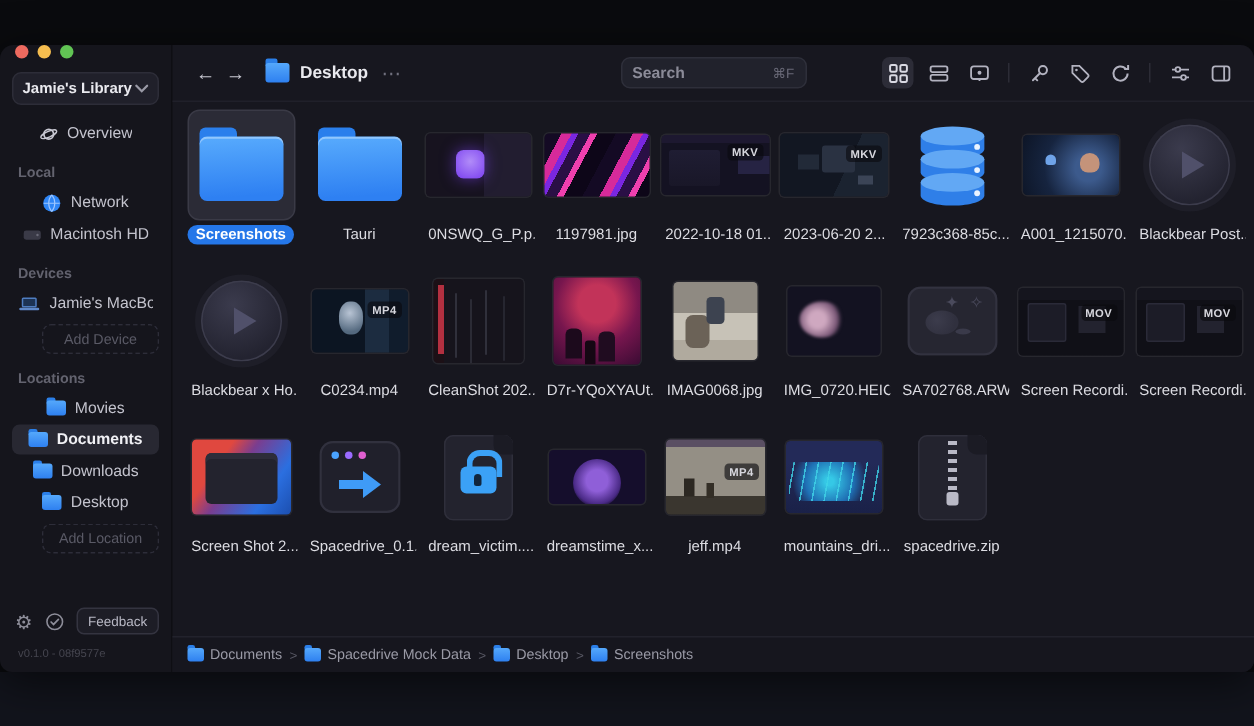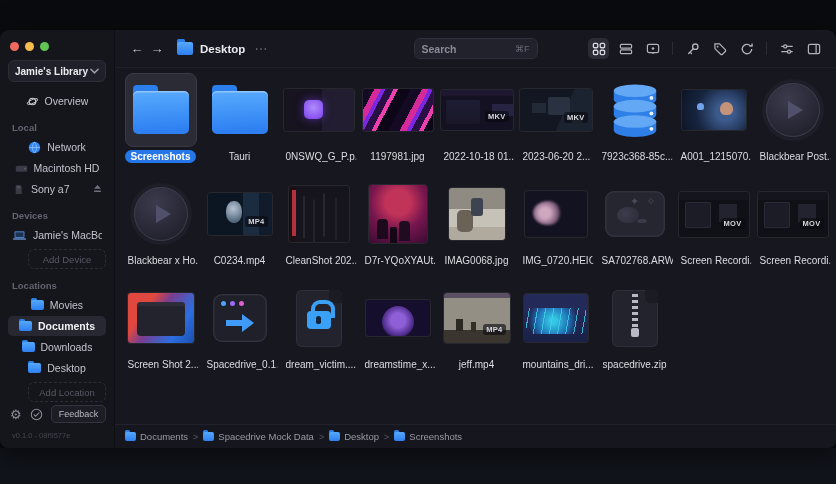--- a/index.html
+++ b/index.html
@@ -5,21 +5,21 @@
   * { margin:0; padding:0; box-sizing:border-box; }
   html,body { width:836px; height:484px; overflow:hidden; background:#0a0b0e;
     font-family:"Liberation Sans", sans-serif; -webkit-font-smoothing:antialiased; }
   .bottom-band { position:absolute; left:0; top:448px; width:836px; height:36px; background:#12141c; }
   .window { position:absolute; left:0; top:30px; width:836px; height:418px;
     border-radius:9px 9px 8px 8px; overflow:hidden; display:flex;
     box-shadow:0 6px 30px rgba(0,0,0,.6); }
 
   
   .sidebar { width:115px; flex:0 0 115px; background:#15151c; display:flex; flex-direction:column;
-    padding:12px 8px 8px 8px; border-right:1px solid #0e0e13; }
+    padding:0 8px 8px 8px; border-right:1px solid #0e0e13; }
   .lights { display:flex; gap:6px; padding-left:2px; margin-bottom:9px; }
   .light { width:9px; height:9px; border-radius:50%; }
   .light.r { background:#ee6a5f; } .light.y { background:#f5bd4f; } .light.g { background:#61c454; }
   .lib-btn { display:flex; align-items:center; justify-content:space-between; height:22px;
     background:#20202a; border:1px solid #2d2d38; border-radius:6px; padding:0 6px; cursor:default; }
   .lib-btn .txt { font-size:10px; font-weight:700; color:#eaeaef; white-space:nowrap; }
   .srow { display:flex; align-items:center; gap:6px; height:20px; padding:0 4px; border-radius:5px;
     color:#c3c3cd; font-size:10.5px; margin-top:1px;justify-content:center; }
   .srow.first { margin-top:9px; }
   .srow .lbl { white-space:nowrap; overflow:hidden; }
@@ -65,21 +65,21 @@
 
   
   .grid { flex:1; display:flex; flex-wrap:wrap; align-content:flex-start; padding:5px 0 0 6px; overflow:hidden; }
   .cell { width:79px; height:104px; display:flex; flex-direction:column; align-items:center; }
   .thumbwrap { height:74px; width:72px; display:flex; align-items:center; justify-content:center; position:relative; }
   .thumbwrap.sel { background:#2b2b36; border:1px solid #3a3a46; border-radius:8px; }
   .cell .name { margin-top:3px; max-width:76px; font-size:10px; color:#dcdce2; white-space:nowrap;
     overflow:hidden; padding:1px 5px; border-radius:7px; }
   .cell .name.selpill { background:#2577e9; color:#fff; font-weight:600; }
   .badge { position:absolute; background:rgba(10,10,14,.62); color:#d6d6dd; font-size:7.5px; font-weight:700;
-    padding:1px 3px; border-radius:3px; right:4px; bottom:8px; letter-spacing:.3px; }
+    padding:1px 3px; border-radius:3px; right:4px; bottom:23px; letter-spacing:.3px; }
 
   
   .fold { position:relative; width:56px; height:43px; margin-top:5px; }
   .fold::before { content:""; position:absolute; top:-6.5px; left:0; width:25px; height:11px;
     border-radius:4px 4px 0 0; background:#2a7fec; }
   .fold::after { content:""; position:absolute; inset:0; border-radius:5px;
     background:linear-gradient(177deg,#58abfd 0%,#2e80f2 90%);
     box-shadow:inset 0 1.5px 0 rgba(255,255,255,.35); }
 
   
@@ -224,36 +224,20 @@
     </div>
     <div class="srow">
       <span>
         <svg width="13" height="13" viewBox="0 0 16 16">
             <rect x="1" y="4.5" width="14" height="7.5" rx="2" fill="#3a3a47"></rect>
             <circle cx="12.3" cy="8.2" r="1" fill="#6a6a78"></circle>
           </svg>
       </span>
       <span class="lbl">Macintosh HD</span>
     </div>
-    <div class="srow">
-      <span>
-        <svg width="13" height="13" viewBox="0 0 16 16">
-            <path d="M4.5 2.5h5.5l2 2.2v8.8h-7.5z" fill="#3a3a47"></path>
-            <rect x="6" y="4" width="4" height="2.5" rx=".5" fill="#55555f"></rect>
-          </svg>
-      </span>
-      <span class="lbl">Sony a7</span>
-      <span class="spacer"></span>
-      <span>
-        <svg width="9" height="8" viewBox="0 0 10 9">
-            <path d="M5 0l4 4.2H1z" fill="#70707c"></path>
-            <rect x="1" y="6.2" width="8" height="1.6" rx=".8" fill="#70707c"></rect>
-          </svg>
-      </span>
-    </div>
 
     <div class="sec-title">Devices</div>
     <div class="srow">
       <span>
         <svg width="15" height="11" viewBox="0 0 18 12">
             <rect x="3" y="1" width="12" height="8" rx="1.2" fill="#4f7dc0"></rect>
             <rect x="4.2" y="2.2" width="9.6" height="5.6" fill="#1d3354"></rect>
             <rect x="1" y="9.2" width="16" height="1.9" rx=".95" fill="#6089c9"></rect>
           </svg>
       </span>

